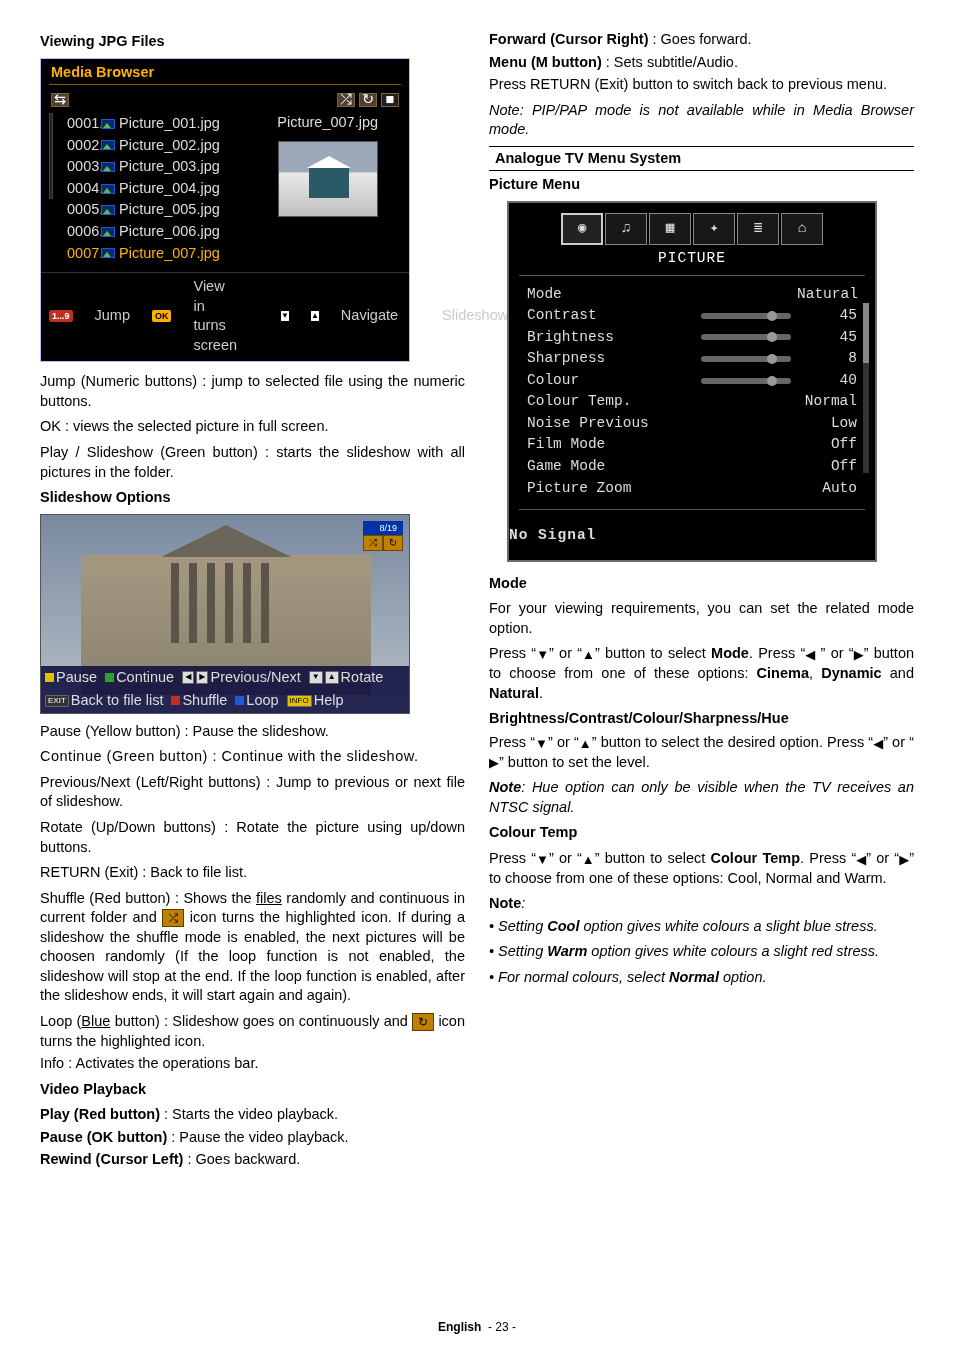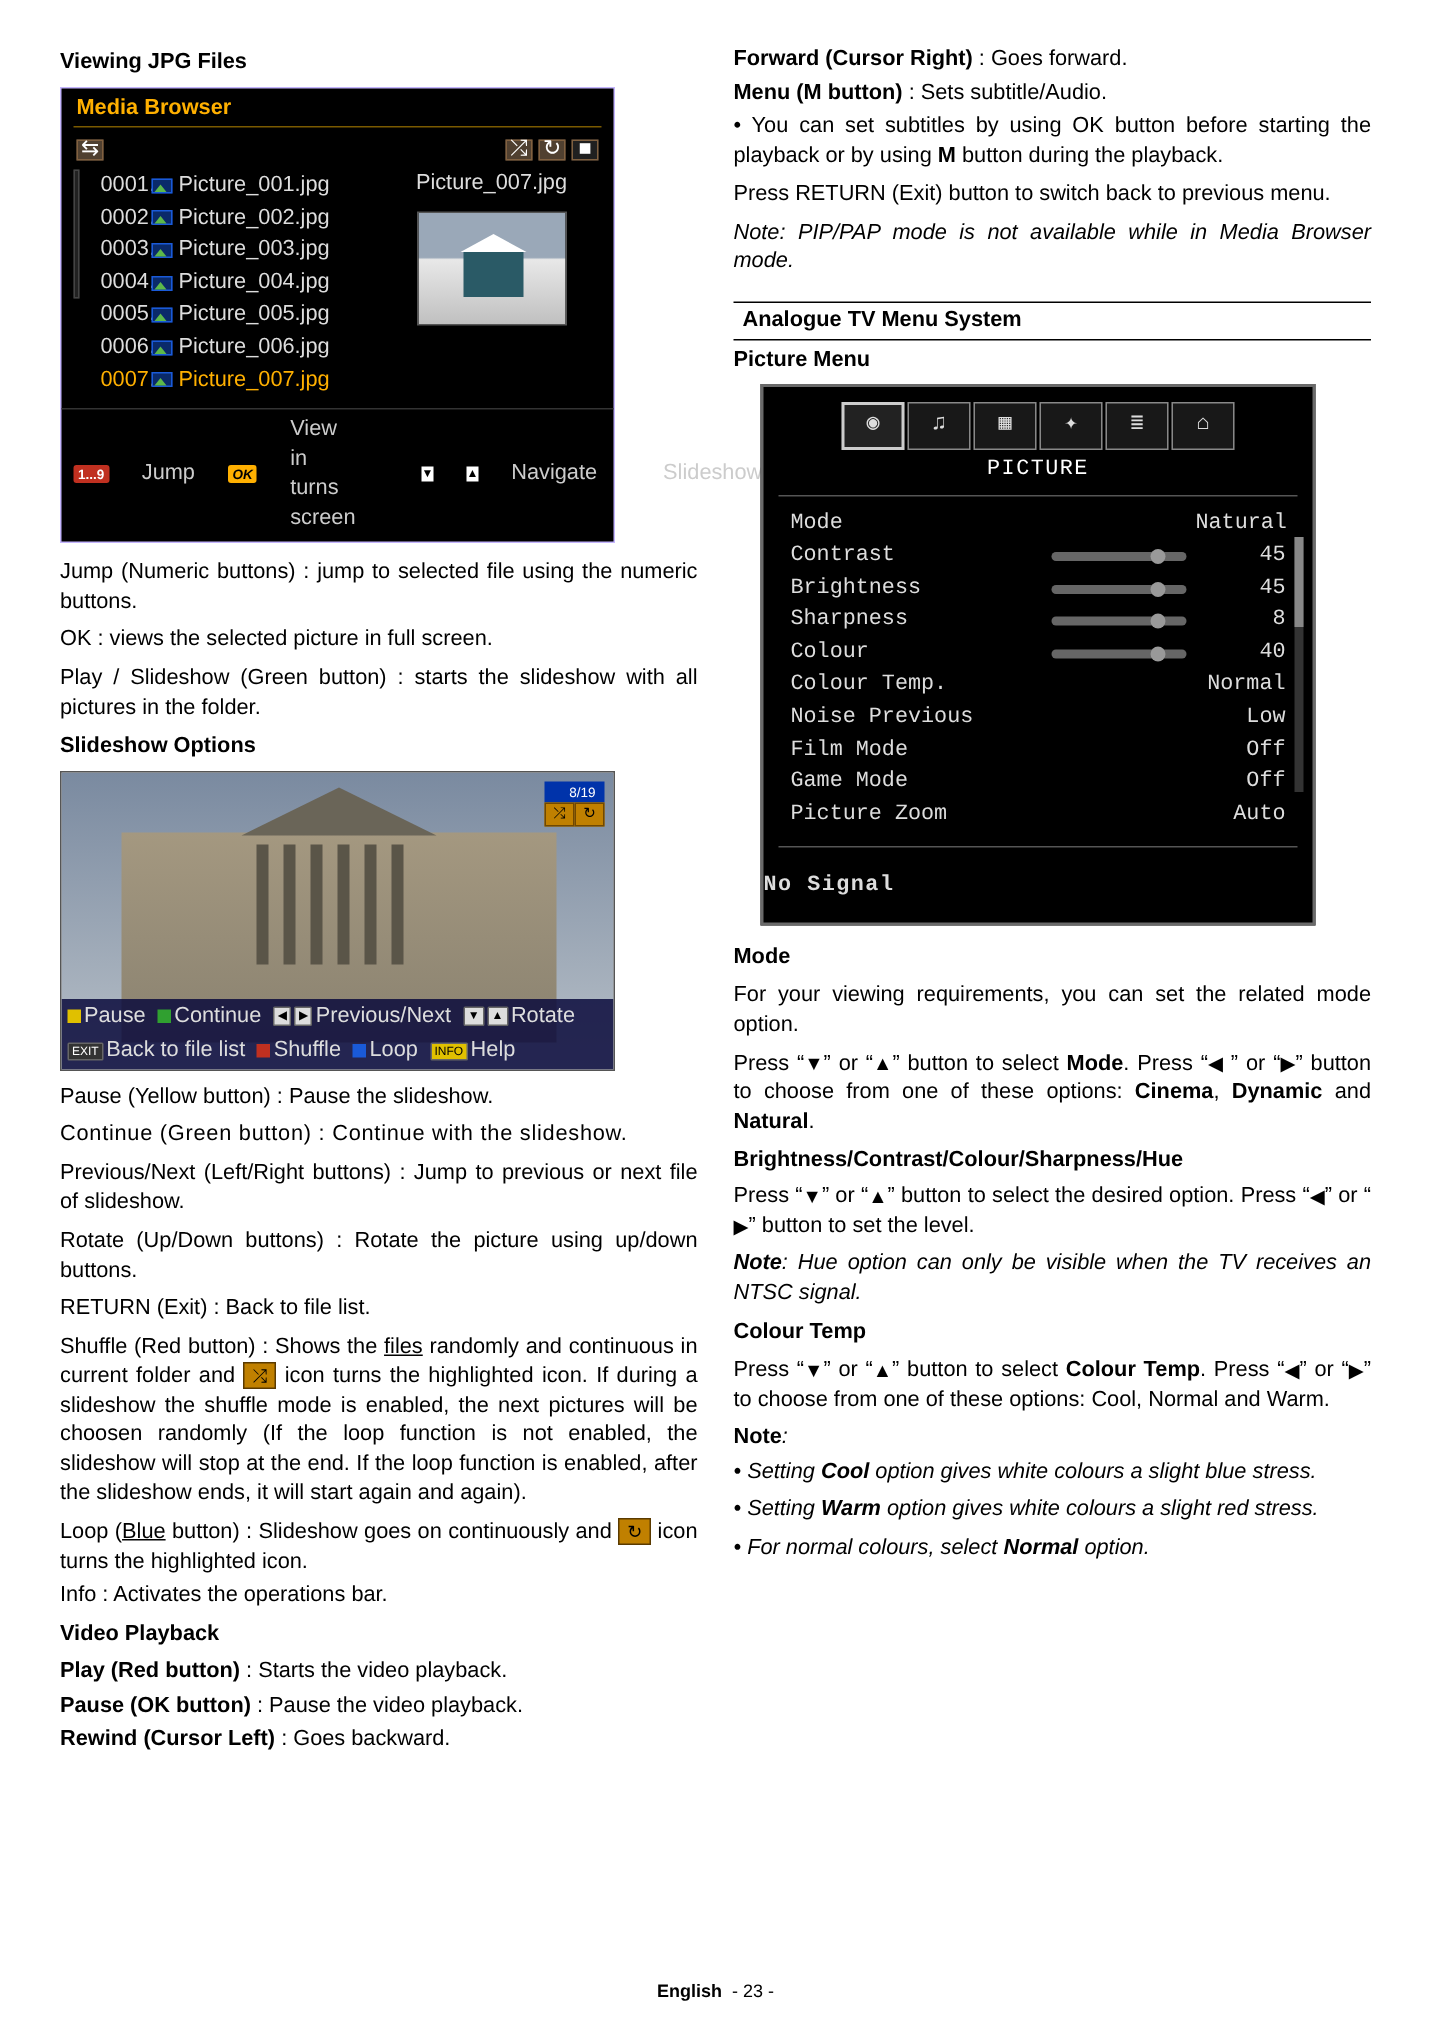--- a/index.html
+++ b/index.html
@@ -19,21 +19,21 @@
   .col { width: 50%; }
   .col p, .col div { font-size: 14.5px; line-height: 1.35; }
   .h-sub { font-weight: bold; font-size: 16px; margin: 2px 0 6px 0; }
   .h-section-bar {
     font-weight: bold;
     font-size: 20px;
     border: 1px solid #000;
     border-left: none;
     border-right: none;
     padding: 2px 6px;
-    margin: 16px 0 4px 0;
+    margin: 6px 0 4px 0;
     background: #fff;
   }
   .para { text-align: justify; margin-bottom: 6px; }
   .tight { margin-bottom: 3px; }
   .italic { font-style: italic; }
   .bold { font-weight: bold; }
   
   .media-browser {
     width: 370px;
     background: #000;
@@ -55,21 +55,21 @@
   .mb-thumb::after { content:""; position:absolute; bottom:0; left:1px; border-left:4px solid transparent; border-right:4px solid transparent; border-bottom:5px solid #5db94a; }
   .mb-preview { flex: 0.9; display: flex; flex-direction: column; align-items: center; }
   .mb-prev-label { color: #ddd; font-size: 10px; margin-bottom: 2px; }
   .mb-prev-scroll { width: 4px; height: 86px; background: #222; border: 1px solid #444; align-self: flex-start; margin-right: 6px; }
   .mb-prev-img { width: 100px; height: 76px; background: linear-gradient(#9aa8b8 40%, #e8e8e8 42%, #c0c0c0 100%); border: 1px solid #555; position: relative; margin-top: 6px;}
   .mb-house { position:absolute; left:30px; top:26px; width:40px; height:30px; background:#2a5a66; }
   .mb-house::before{content:"";position:absolute;top:-12px;left:-2px;width:0;height:0;border-left:22px solid transparent;border-right:22px solid transparent;border-bottom:12px solid #fff;}
   .mb-footer { display: flex; gap: 22px; padding: 4px 8px 6px; border-top: 1px solid #333; font-size: 9px; color: #ccc; align-items: center; flex-wrap: nowrap; }
   .badge { padding: 0 3px; border-radius: 2px; font-weight: bold; font-size: 9px; }
   .badge-red { background: #c03020; color: #fff; }
-  .badge-ok { background: #ffb000; color: #000; font-style: italic; }
+  .badge-ok { background: #ffb000; color: #000; }
   .badge-blue { background: #1a5ad8; color: #fff; width:10px; height:10px; display:inline-block;}
   .badge-nav { background: #fff; color:#000; width:10px; height:10px; display:inline-block; font-size:8px; text-align:center;}
   
   .slideshow-mock {
     width: 370px; height: 200px;
     background: linear-gradient(#7a8aa0, #b8c0c8);
     border: 1px solid #555;
     margin: 4px 0 8px 0;
     position: relative;
     overflow: hidden;
@@ -281,21 +281,20 @@
 
     <div class="h-sub">Video Playback</div>
     <p class="para tight"><span class="bold">Play (Red button)</span><span> : Starts the video playback.</span></p>
     <p class="para tight"><span class="bold">Pause (OK button)</span><span> : Pause the video playback.</span></p>
     <p class="para tight"><span class="bold">Rewind (Cursor Left)</span><span> : Goes backward.</span></p>
   </div>
 
   <div class="col">
     <p class="para tight"><span class="bold">Forward (Cursor Right)</span><span> : Goes forward.</span></p>
     <p class="para tight"><span class="bold">Menu (M button)</span><span> : Sets subtitle/Audio.</span></p>
-    <p class="para"><span>• You can set subtitles by using OK button before starting the playback or by using </span><span class="bold">M</span><span> button during the playback.</span></p>
     <p class="para">Press RETURN (Exit) button to switch back to previous menu.</p>
     <p class="para italic">Note: PIP/PAP mode is not available while in Media Browser mode.</p>
 
     <div class="h-section-bar">Analogue TV Menu System</div>
     <div class="h-sub">Picture Menu</div>
 
     <div class="picture-menu">
       <div class="pm-tabs">
         <div class="pm-tab active">◉</div>
         <div class="pm-tab">♫</div>

